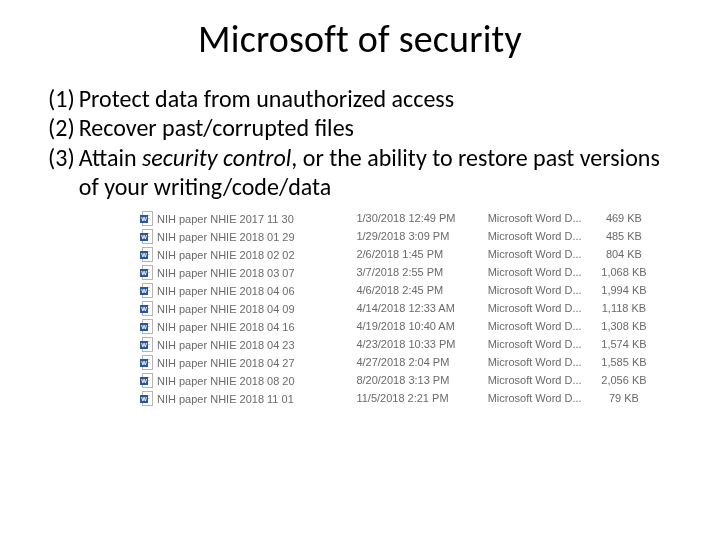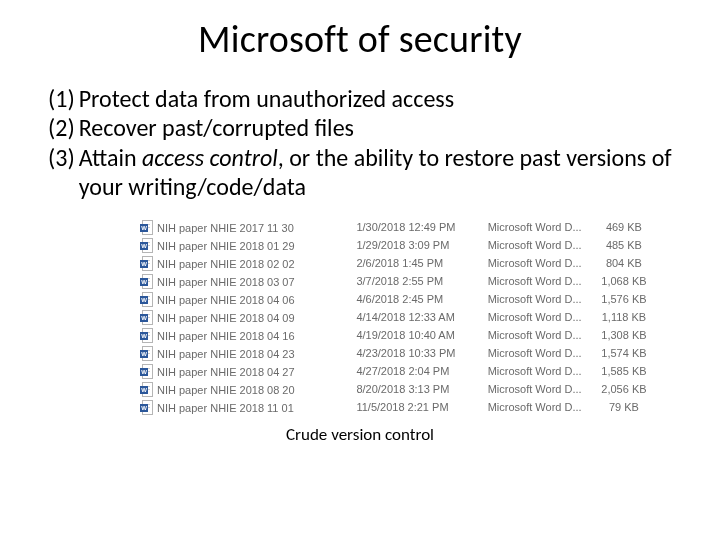--- a/index.html
+++ b/index.html
@@ -37,21 +37,21 @@
   .bullet-num {
     flex: 0 0 auto;
     padding-right: 4px;
   }
   .bullet-text {
     flex: 1 1 auto;
   }
   .vc { font-style: italic; }
 
   .file-table {
-    margin: 17px 0 0 100px;
+    margin: 8px 0 0 100px;
     width: 520px;
     font-family: "Segoe UI", Tahoma, Arial, sans-serif;
     font-size: 11px;
     color: #6a6a6a;
     border-collapse: collapse;
   }
   .file-table td {
     padding: 1.5px 6px 1.5px 0;
     white-space: nowrap;
     vertical-align: middle;
@@ -117,21 +117,21 @@
     <div class="bullet-row">
       <span class="bullet-num">(1)</span>
       <span class="bullet-text">Protect data from unauthorized access</span>
     </div>
     <div class="bullet-row">
       <span class="bullet-num">(2)</span>
       <span class="bullet-text">Recover past/corrupted files</span>
     </div>
     <div class="bullet-row">
       <span class="bullet-num">(3)</span>
-      <span class="bullet-text"><span>Attain </span><span class="vc">access control</span><span>, or the ability to restore past versions of your writing/code/data</span></span>
+      <span class="bullet-text"><span>Attain </span><span class="vc">security control</span><span>, or the ability to restore past versions of your writing/code/data</span></span>
     </div>
   </div>
 
   <table class="file-table">
     <tbody id="file-rows">
         <tr>
           <td class="col-name"><span class="docx-icon"><span class="page"></span><span class="badge">W</span></span><span>NIH paper NHIE 2017 11 30</span></td>
           <td class="col-date">1/30/2018 12:49 PM</td>
           <td class="col-type">Microsoft Word D...</td>
           <td class="col-size">469 KB</td>
@@ -151,21 +151,21 @@
         <tr>
           <td class="col-name"><span class="docx-icon"><span class="page"></span><span class="badge">W</span></span><span>NIH paper NHIE 2018 03 07</span></td>
           <td class="col-date">3/7/2018 2:55 PM</td>
           <td class="col-type">Microsoft Word D...</td>
           <td class="col-size">1,068 KB</td>
         </tr>
         <tr>
           <td class="col-name"><span class="docx-icon"><span class="page"></span><span class="badge">W</span></span><span>NIH paper NHIE 2018 04 06</span></td>
           <td class="col-date">4/6/2018 2:45 PM</td>
           <td class="col-type">Microsoft Word D...</td>
-          <td class="col-size">1,576 KB</td>
+          <td class="col-size">1,994 KB</td>
         </tr>
         <tr>
           <td class="col-name"><span class="docx-icon"><span class="page"></span><span class="badge">W</span></span><span>NIH paper NHIE 2018 04 09</span></td>
           <td class="col-date">4/14/2018 12:33 AM</td>
           <td class="col-type">Microsoft Word D...</td>
           <td class="col-size">1,118 KB</td>
         </tr>
         <tr>
           <td class="col-name"><span class="docx-icon"><span class="page"></span><span class="badge">W</span></span><span>NIH paper NHIE 2018 04 16</span></td>
           <td class="col-date">4/19/2018 10:40 AM</td>
@@ -192,15 +192,14 @@
         </tr>
         <tr>
           <td class="col-name"><span class="docx-icon"><span class="page"></span><span class="badge">W</span></span><span>NIH paper NHIE 2018 11 01</span></td>
           <td class="col-date">11/5/2018 2:21 PM</td>
           <td class="col-type">Microsoft Word D...</td>
           <td class="col-size">79 KB</td>
         </tr>
       </tbody>
   </table>
 
-  <div class="caption">Crude version control</div>
 
 </div>
 
 </body></html>

